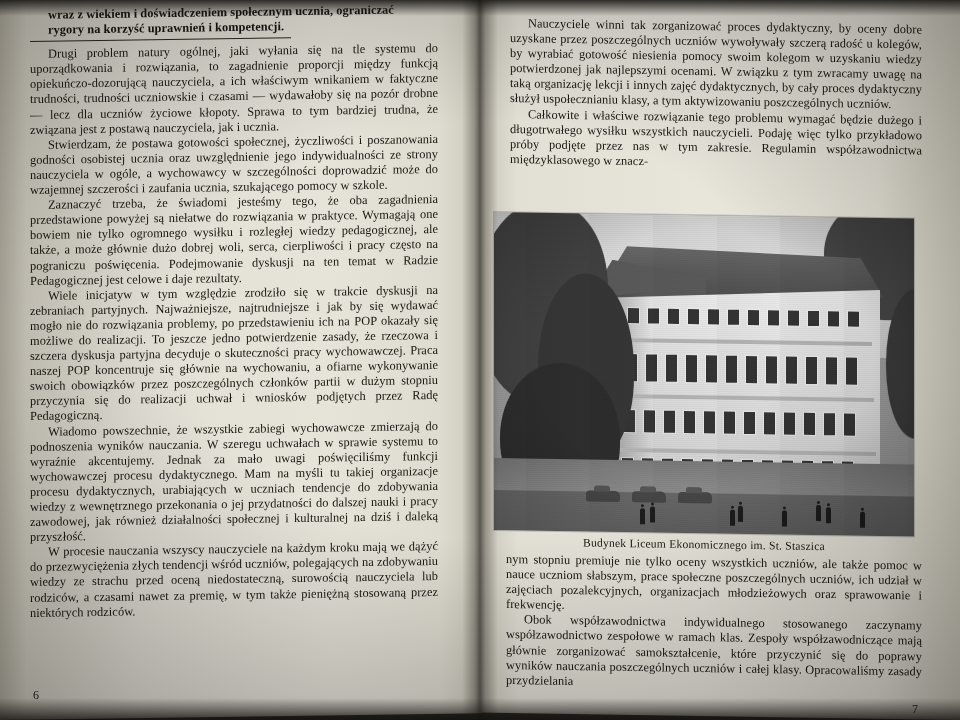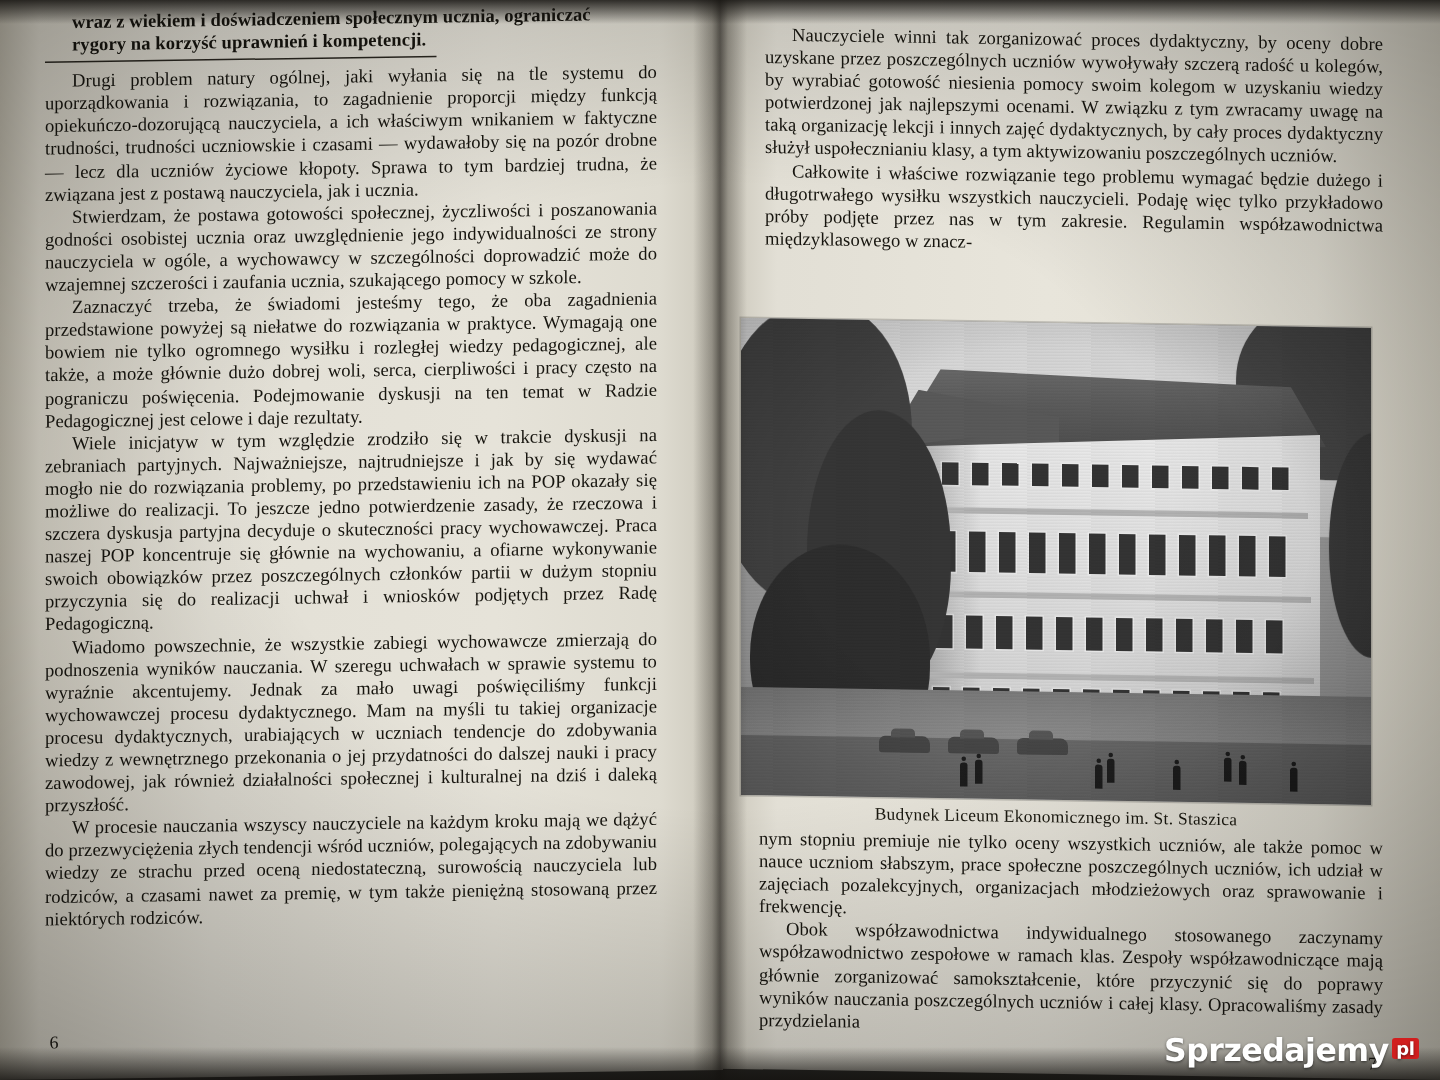--- a/index.html
+++ b/index.html
@@ -444,16 +444,13 @@
 
     <div class="folio folio-left">6</div>
     <div class="folio folio-right">7</div>
 
     <div class="gutter"></div>
     <div class="vig"></div>
     <div class="edge-top"></div>
     <div class="edge-bottom"></div>
   </div>
 
-  <div class="watermark">
-    <span>Sprzedajemy</span><span class="pl">pl</span>
-  </div>
 </div>
 
 </body></html>

